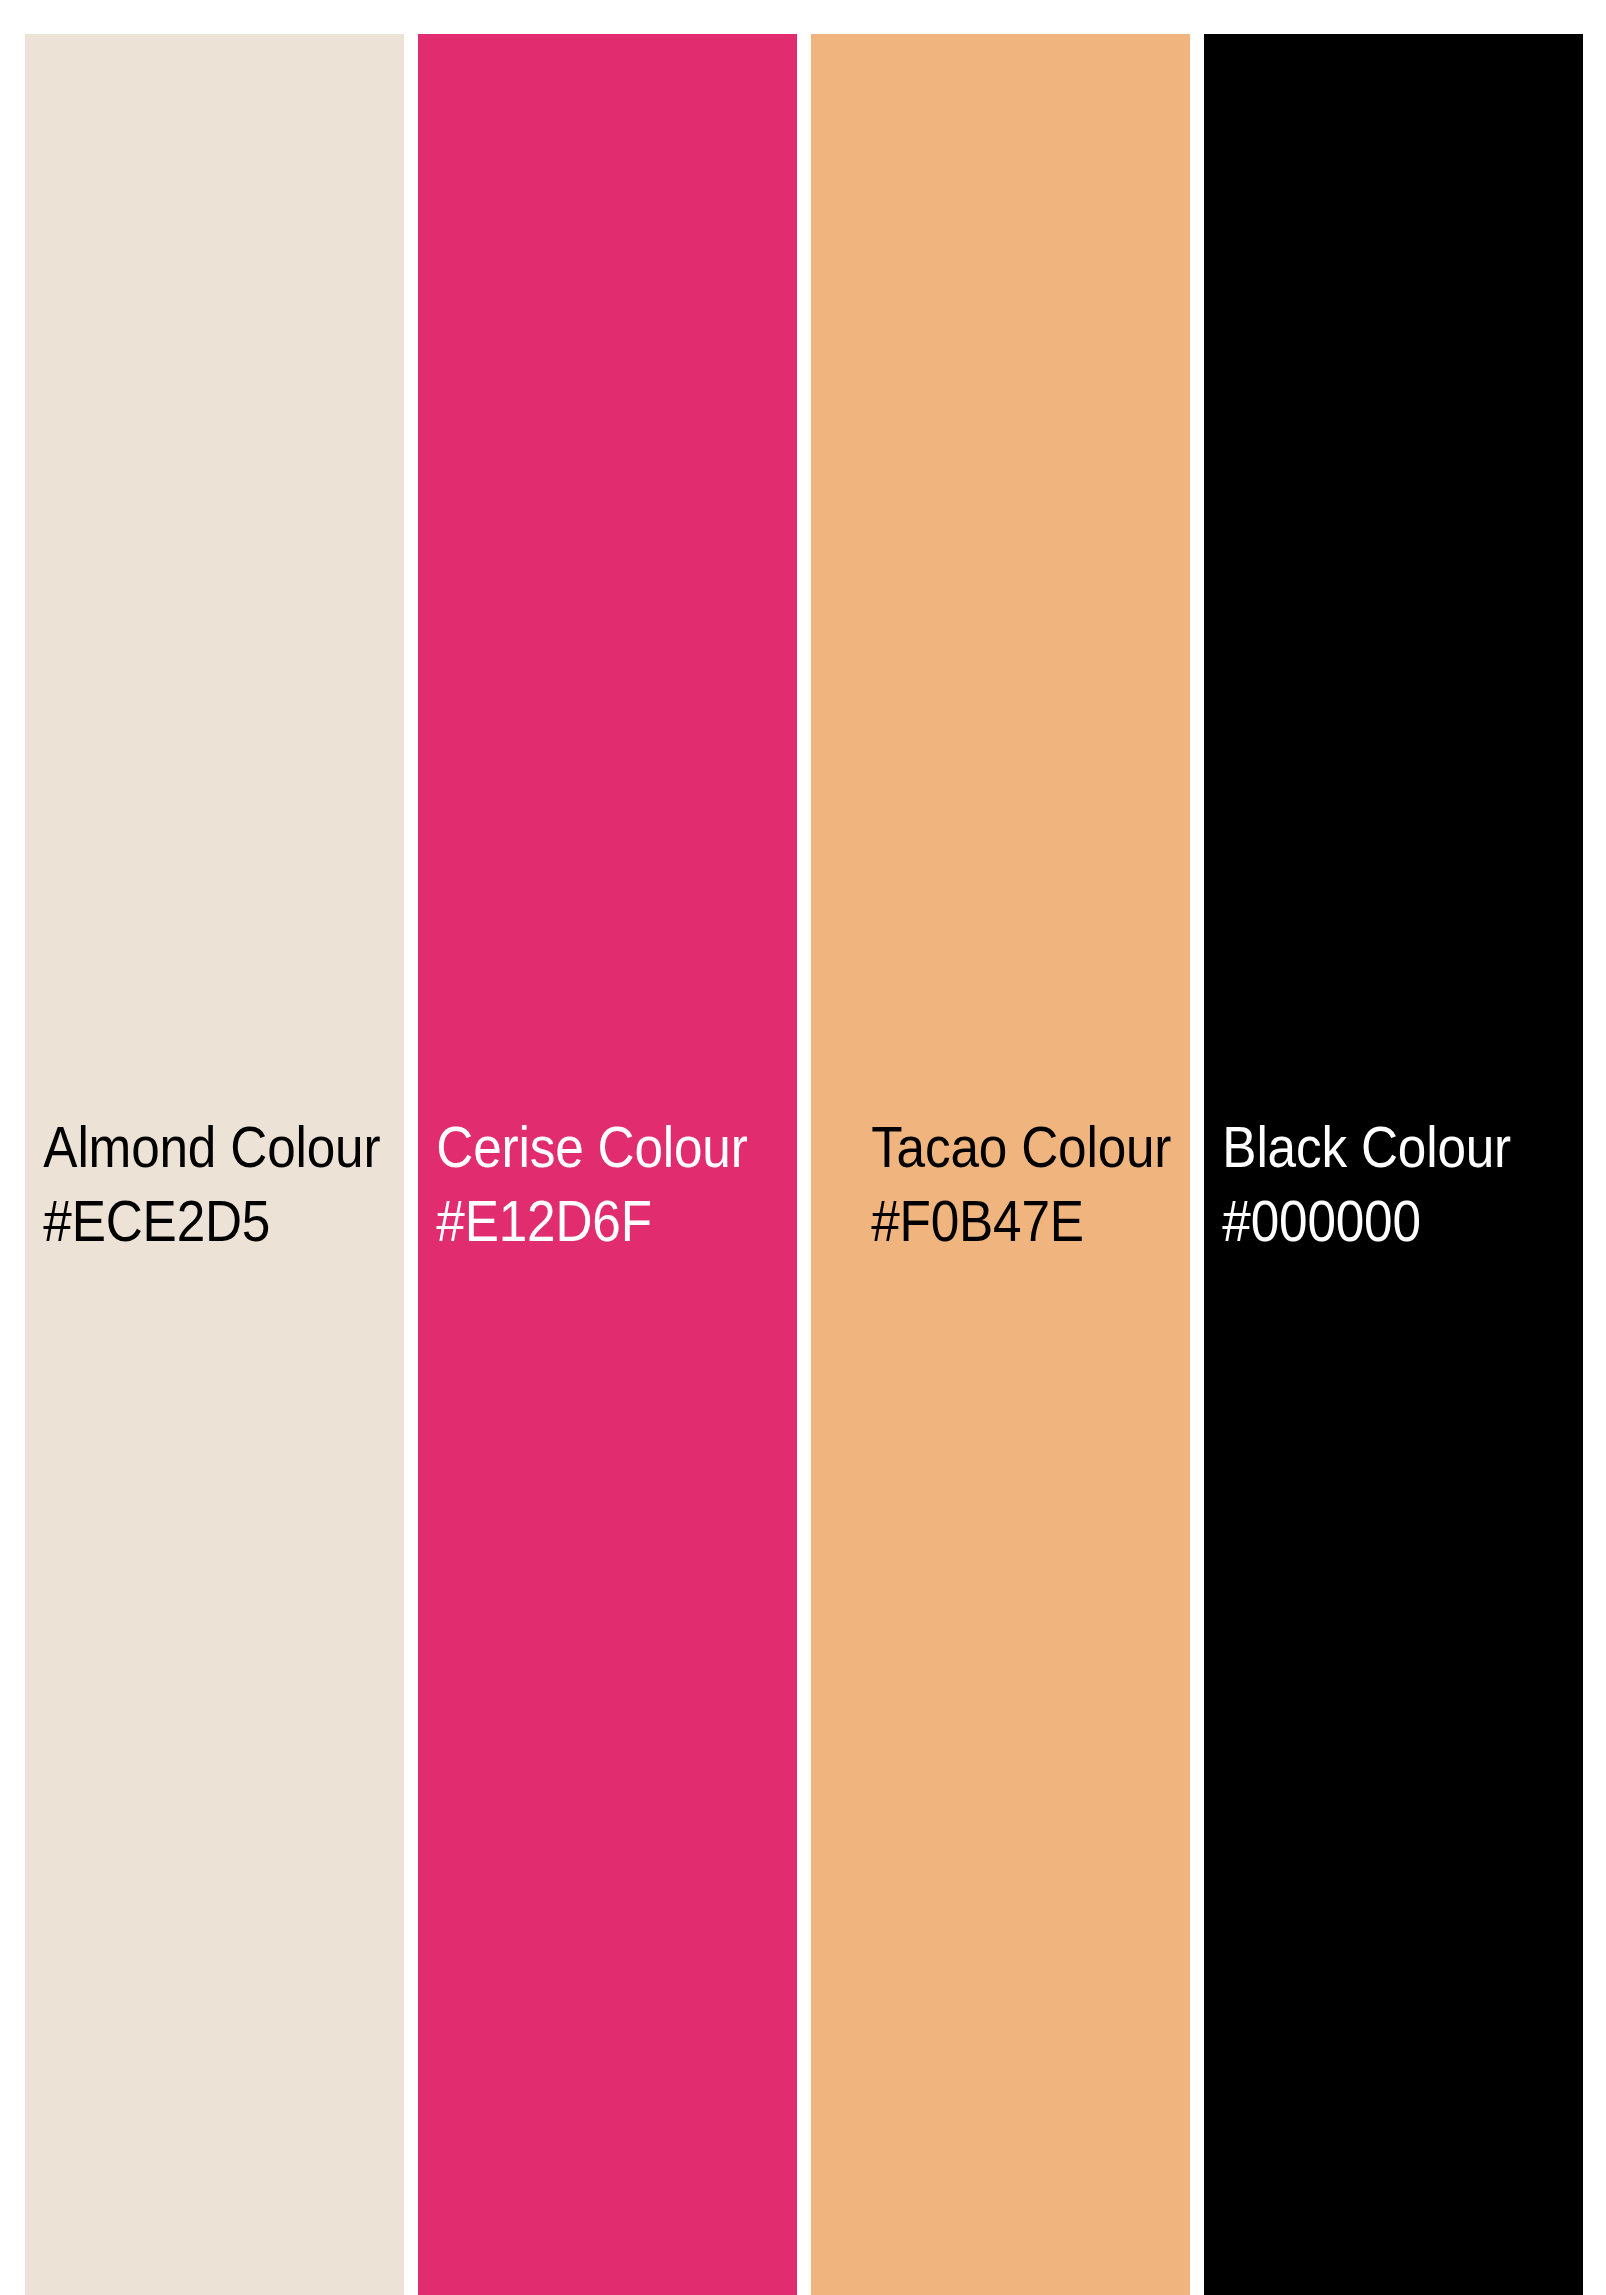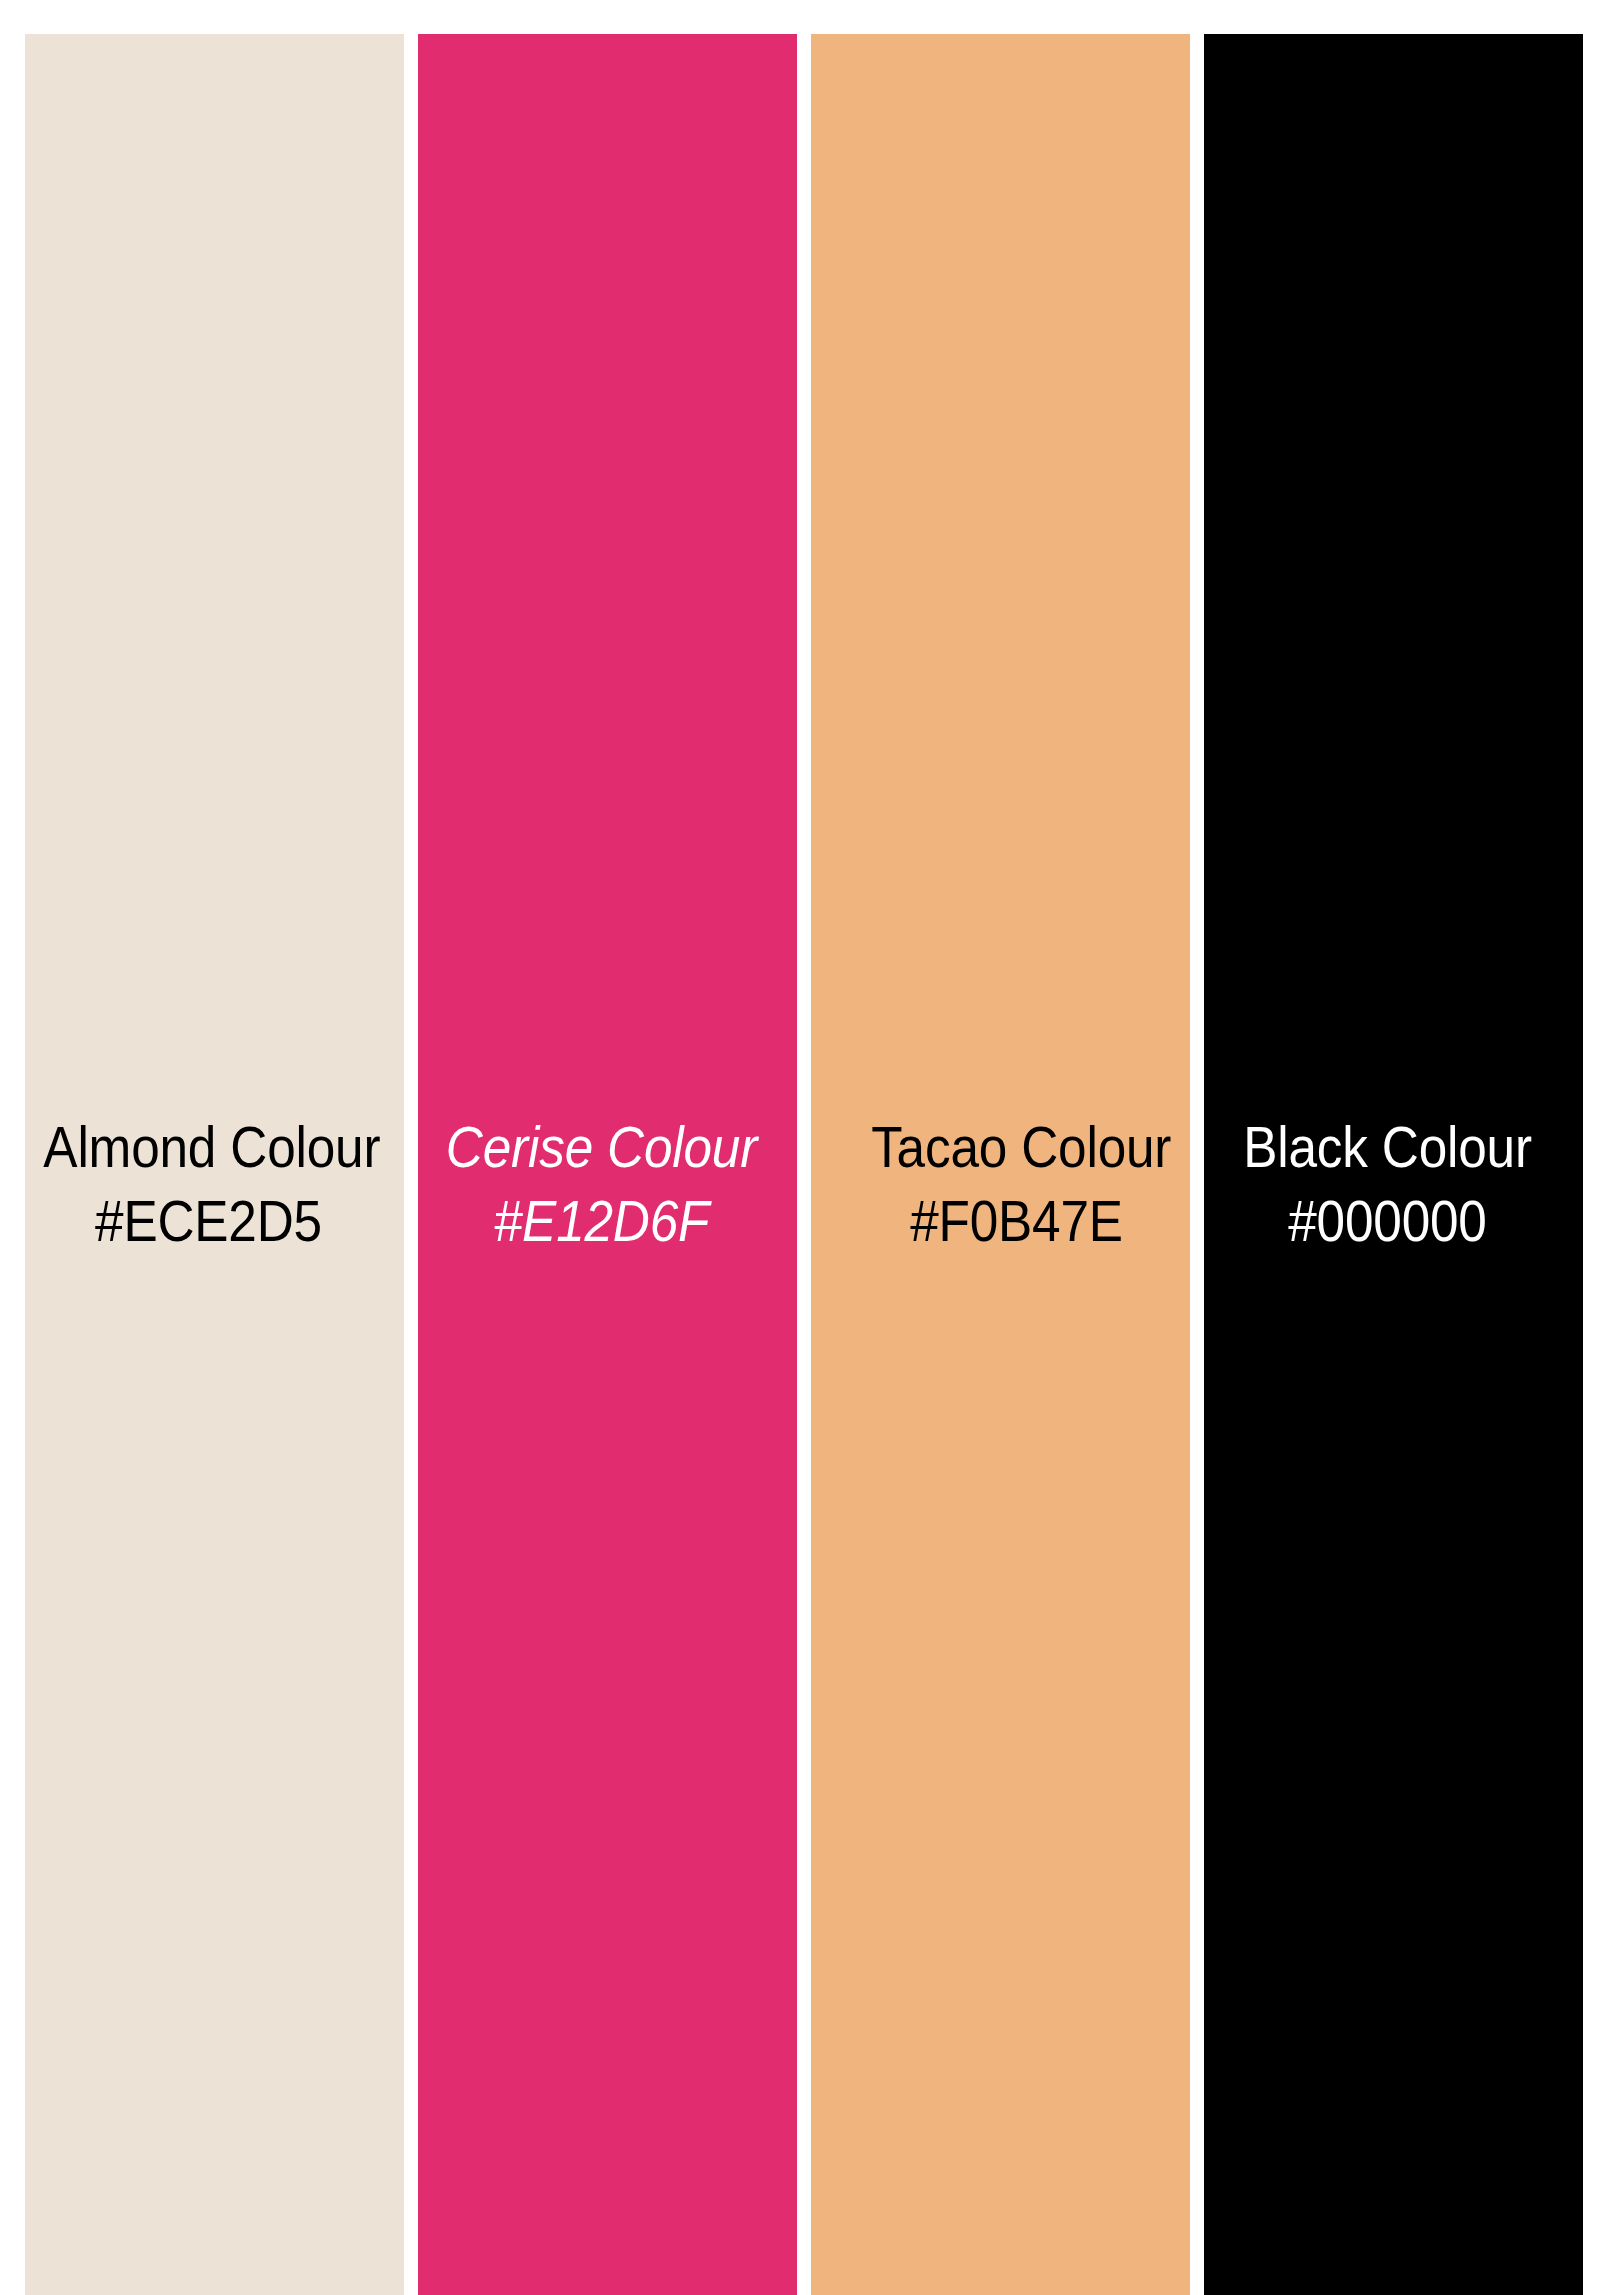--- a/index.html
+++ b/index.html
@@ -42,21 +42,20 @@
     align-items: center;
     justify-content: flex-start;
     box-sizing: border-box;
   }
 
   .swatch-label-block {
     position: absolute;
     left: 0;
     right: 12px;
     top: 1080px;
-    text-align: center;
     line-height: 1.16;
     letter-spacing: -0.2px;
     white-space: nowrap;
   }
 
   .swatch-name,
   .swatch-hex {
     display: block;
     font-size: 57px;
     font-weight: 400;
@@ -79,21 +78,21 @@
   <div class="swatch-row">
 
     <div class="swatch" style="background: rgb(236, 226, 213);">
       <div class="swatch-label-block" style="color: rgb(0, 0, 0);">
         <span class="swatch-name">Almond Colour</span>
         <span class="swatch-hex">#ECE2D5</span>
       </div>
     </div>
 
     <div class="swatch" style="background: rgb(225, 45, 111);">
-      <div class="swatch-label-block" style="color: rgb(255, 255, 255); font-style: italic;">
+      <div class="swatch-label-block" style="color: rgb(255, 255, 255);">
         <span class="swatch-name">Cerise Colour</span>
         <span class="swatch-hex">#E12D6F</span>
       </div>
     </div>
 
     <div class="swatch" style="background: rgb(240, 180, 126);">
       <div class="swatch-label-block" style="color: rgb(0, 0, 0); margin-left: 44px;">
         <span class="swatch-name">Tacao Colour</span>
         <span class="swatch-hex">#F0B47E</span>
       </div>

